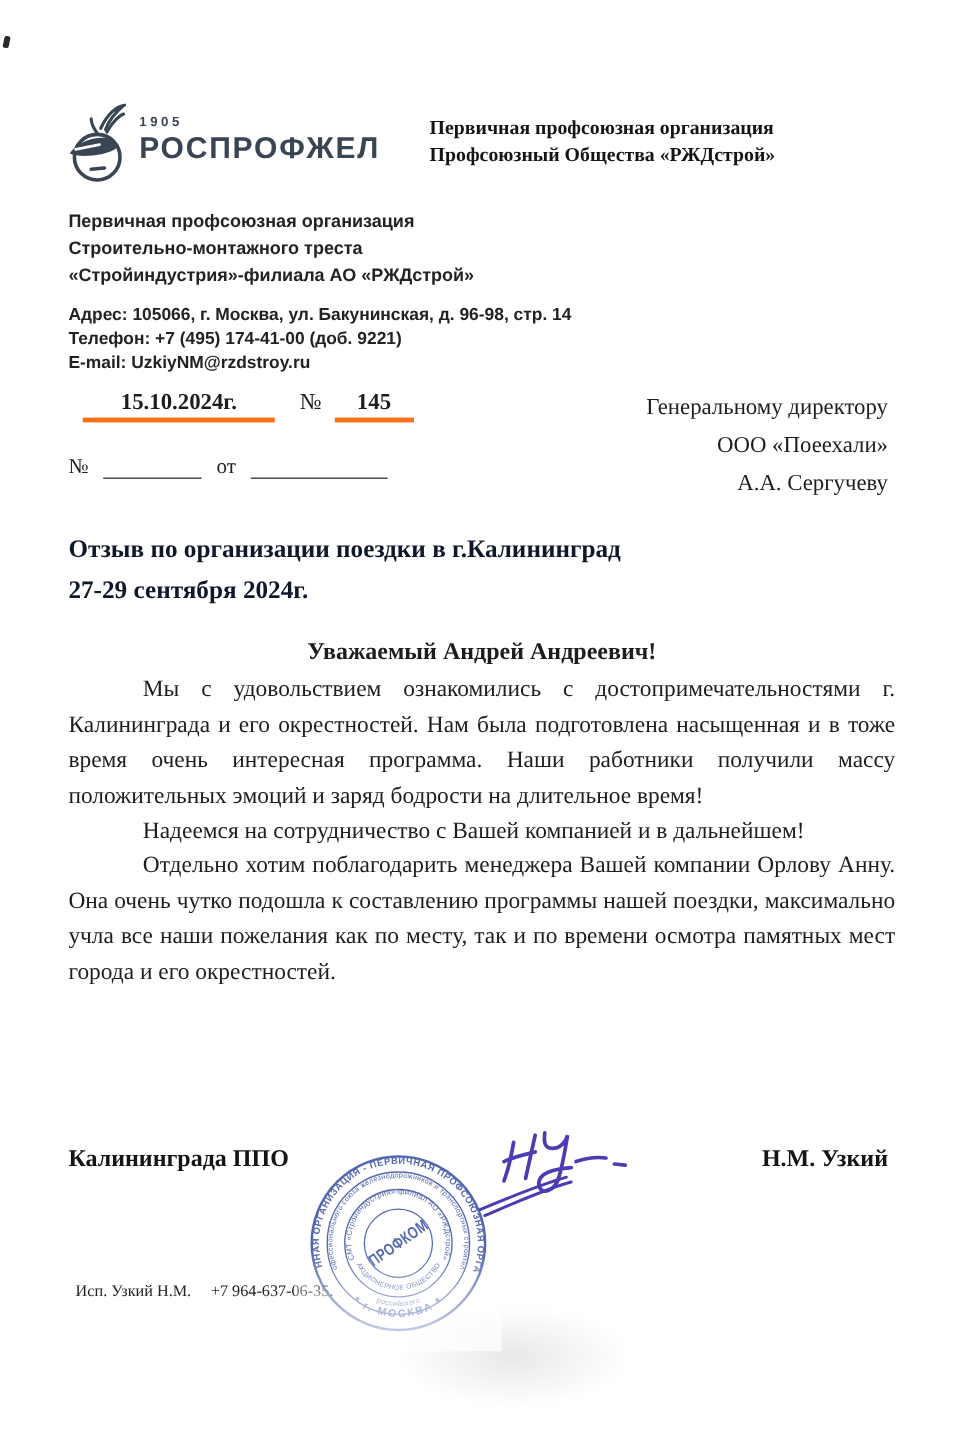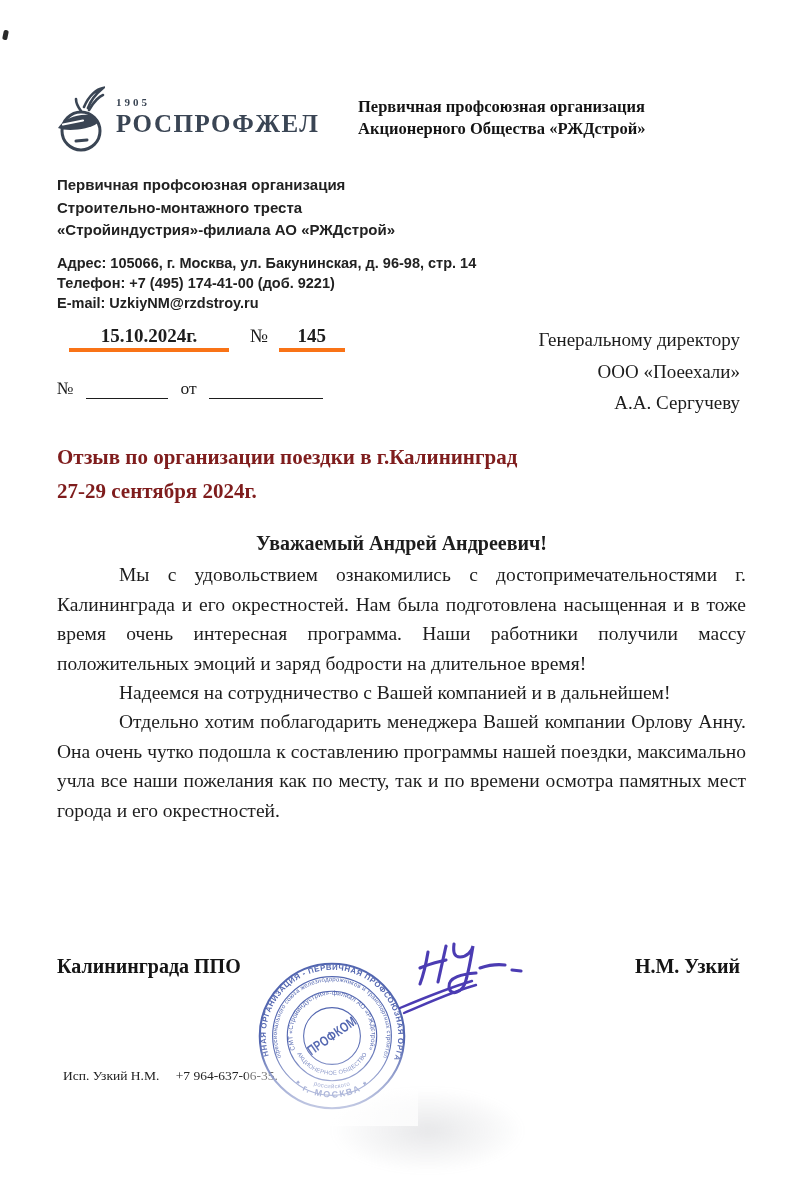--- a/index.html
+++ b/index.html
@@ -6,21 +6,21 @@
   body { background:#e8e8e8; }
   .page {
     position:relative; width:800px; height:1200px; margin:0 auto;
     background:#ffffff; overflow:hidden;
     font-family:"Liberation Serif", serif; color:#1d1d1d;
   }
   
   .speck { position:absolute; left:3px; top:30px; width:5px; height:10px;
     background:#2a2a2a; border-radius:2px; transform:rotate(12deg); }
   .logo { position:absolute; left:57px; top:86px; display:flex; align-items:flex-start; gap:11px;
-    font-family:Liberation Serif, serif; color:#3a4554; }
+    font-family:Liberation Sans, sans-serif; color:#3a4554; }
   .logo-text { padding-top:10px; }
   .logo-year { font-size:11px; font-weight:bold; letter-spacing:3px; color:#3a4554; }
   .logo-name { font-size:25px; font-weight:bold; letter-spacing:1.5px; margin-top:2px; color:#3a4554; }
   .org-right { position:absolute; left:358px; top:96px; width:310px;
     font-weight:bold; font-size:16.5px; line-height:22px; color:#141414; }
   .org-left { position:absolute; left:57px; top:174px; width:480px;
     font-family:"Liberation Sans", sans-serif; color:#222; }
   .org-left .b { font-weight:bold; font-size:15px; line-height:22.5px; }
   .contacts { margin-top:11px; font-size:14.5px; line-height:20px;font-weight:bold; }
   
@@ -32,21 +32,21 @@
   .under.num { width:66px; }
   .nsign { margin:0 6px 0 16px; }
   .ref-row2 { margin-top:26px; font-size:17.5px; }
   .blank { display:inline-block; border-bottom:1.5px solid #1d1d1d; height:18px; vertical-align:bottom; }
   .blank.b1 { width:82px; margin:0 8px; }
   .blank.b2 { width:114px; margin-left:8px; }
   .recipient { position:absolute; left:440px; top:324px; width:300px;
     text-align:right; font-size:19px; line-height:31.5px; }
   
   .subject { position:absolute; left:57px; top:440px; width:640px;
-    font-weight:bold; font-size:21px; line-height:34px; color:#7f1d1d; }
+    font-weight:bold; font-size:21px; line-height:34px; color:#0f172a; }
   .bodyblock { position:absolute; left:57px; top:529px; width:689px;
     font-size:19.5px; line-height:29.4px; }
   .salutation { text-align:center; font-weight:bold; font-size:20px; margin-bottom:2px; }
   .bodyblock p { text-align:justify; text-indent:62px; }
   
   .sigrow { position:absolute; left:57px; top:955px; width:683px;
     display:flex; justify-content:space-between;
     font-weight:bold; font-size:20px; color:#151515; }
   .stamp { position:absolute; left:246px; top:950px; width:172px; height:172px; opacity:0.88; }
   .stamp-fade { position:absolute; left:246px; top:950px; width:172px; height:176px;
@@ -82,21 +82,21 @@
       </svg>
     </span>
     <span class="logo-text">
       <div class="logo-year">1905</div>
       <div class="logo-name">РОСПРОФЖЕЛ</div>
     </span>
   </div>
 
   <div class="org-right">
     <div>Первичная профсоюзная организация</div>
-    <div>Акционерного Общества «РЖДстрой»</div>
+    <div>Профсоюзный Общества «РЖДстрой»</div>
   </div>
 
   <div class="org-left">
     <div class="b">Первичная профсоюзная организация</div>
     <div class="b">Строительно-монтажного треста</div>
     <div class="b">«Стройиндустрия»-филиала АО «РЖДстрой»</div>
     <div class="contacts">
       <div>Адрес: 105066, г. Москва, ул. Бакунинская, д. 96-98, стр. 14</div>
       <div>Телефон: +7 (495) 174-41-00 (доб. 9221)</div>
       <div>E-mail: UzkiyNM@rzdstroy.ru</div>

